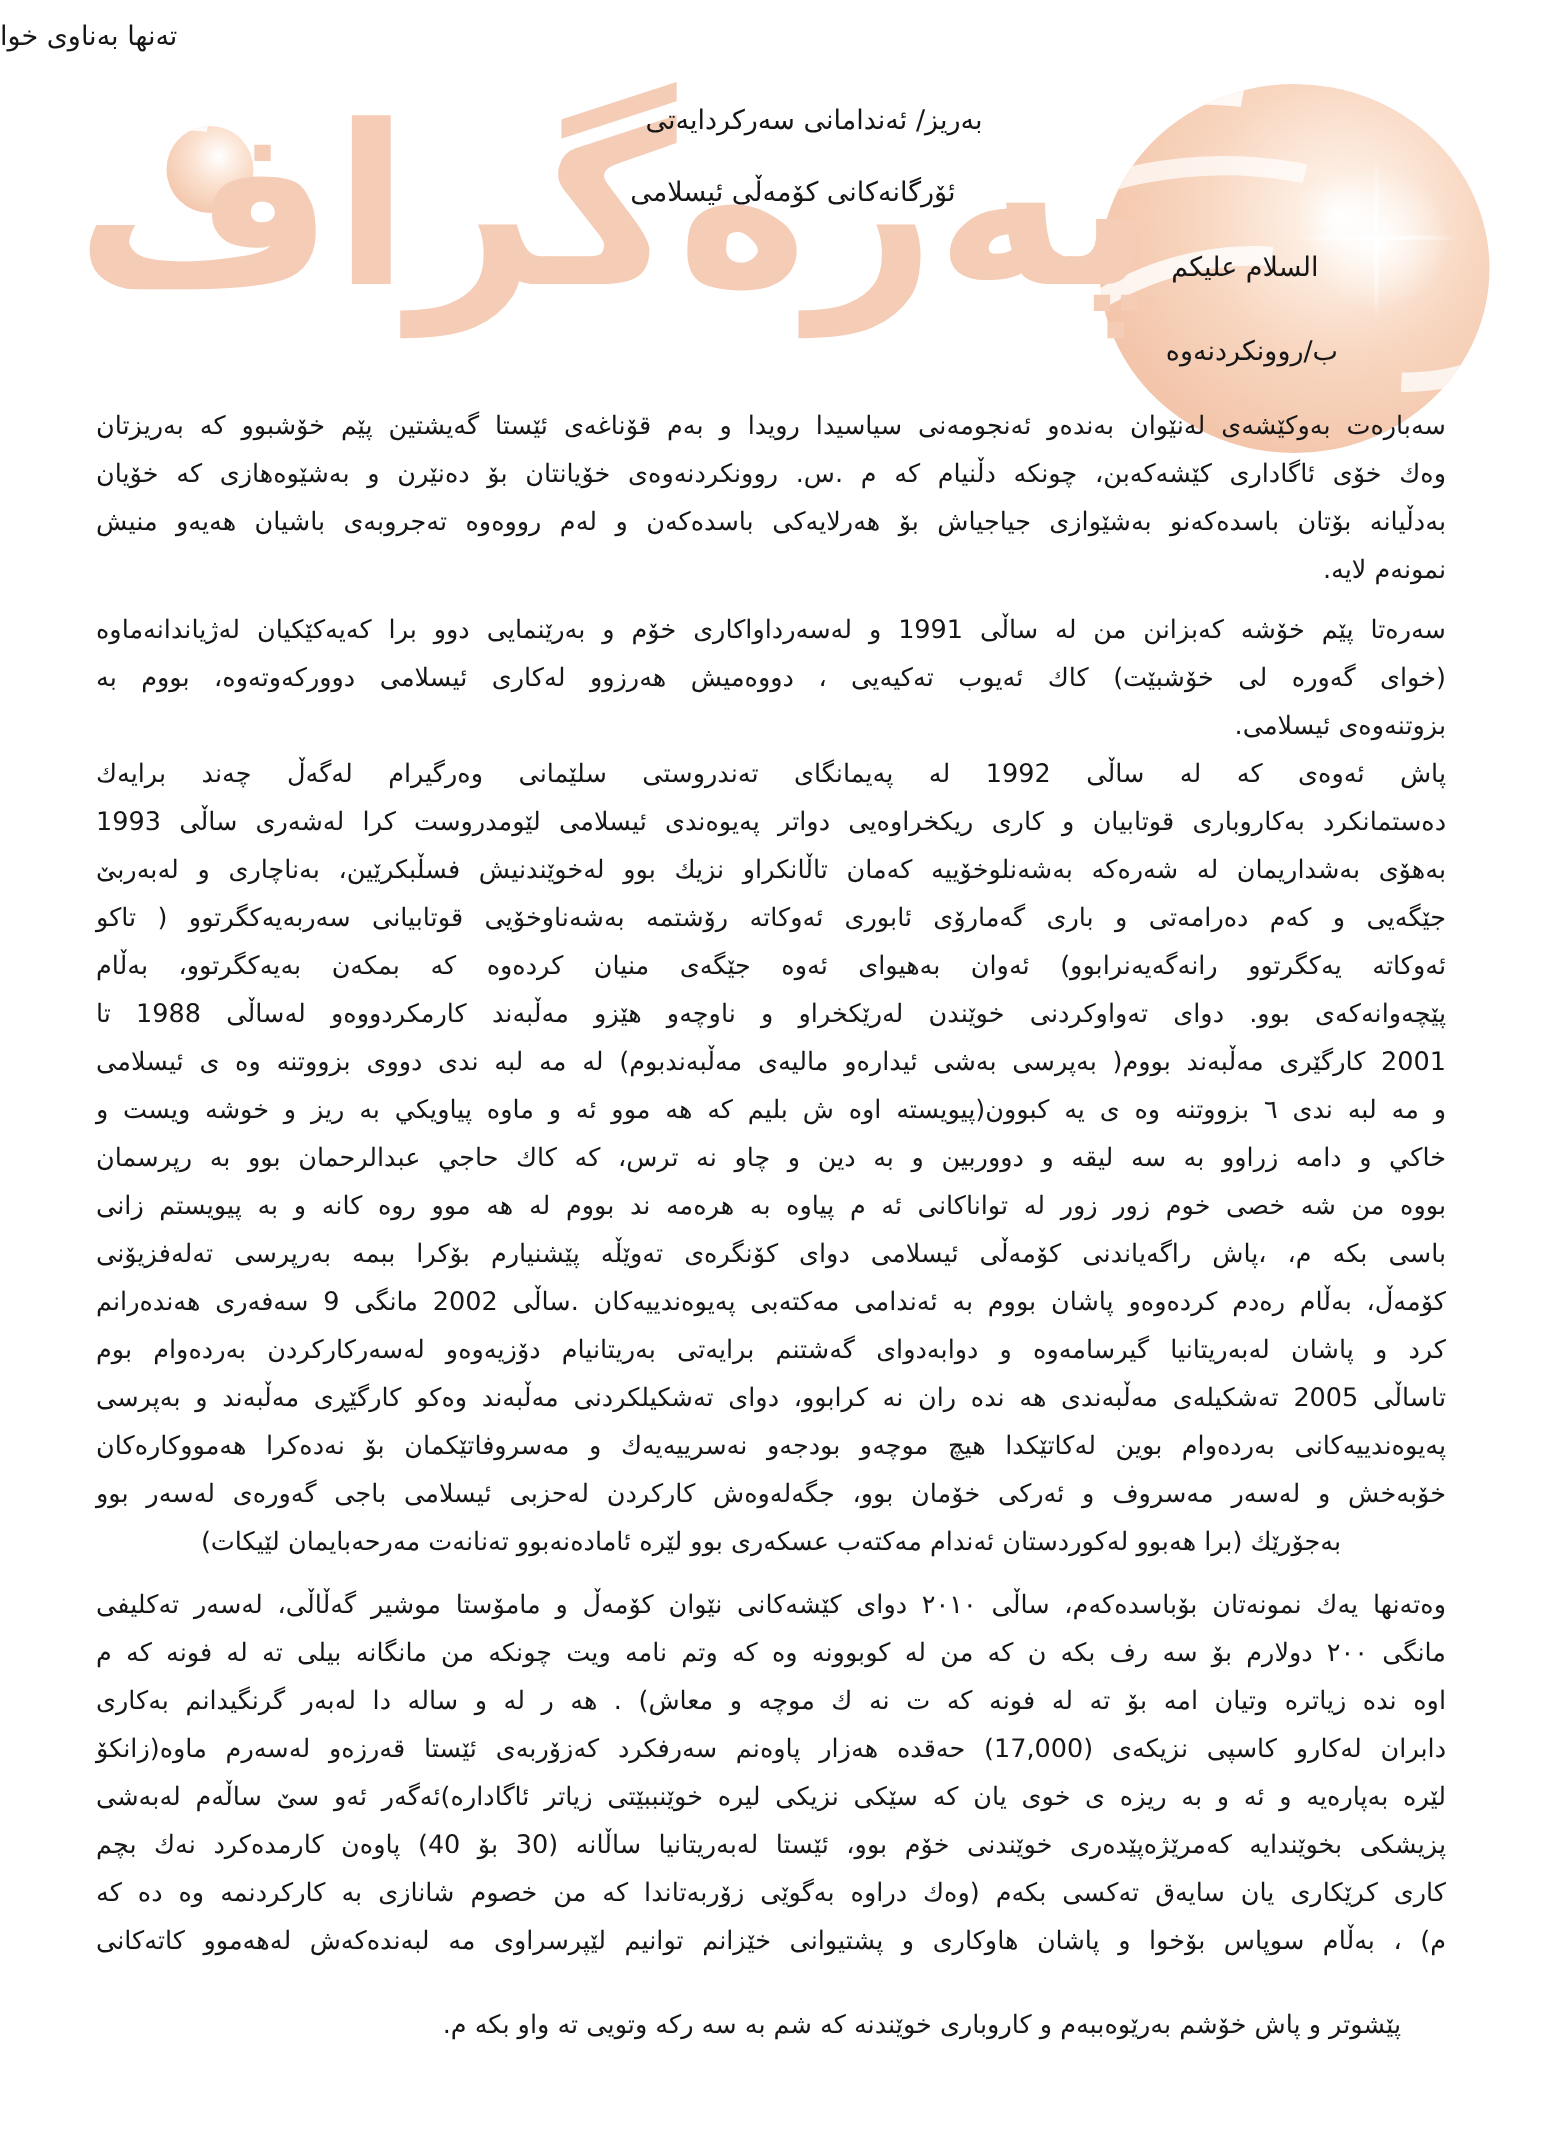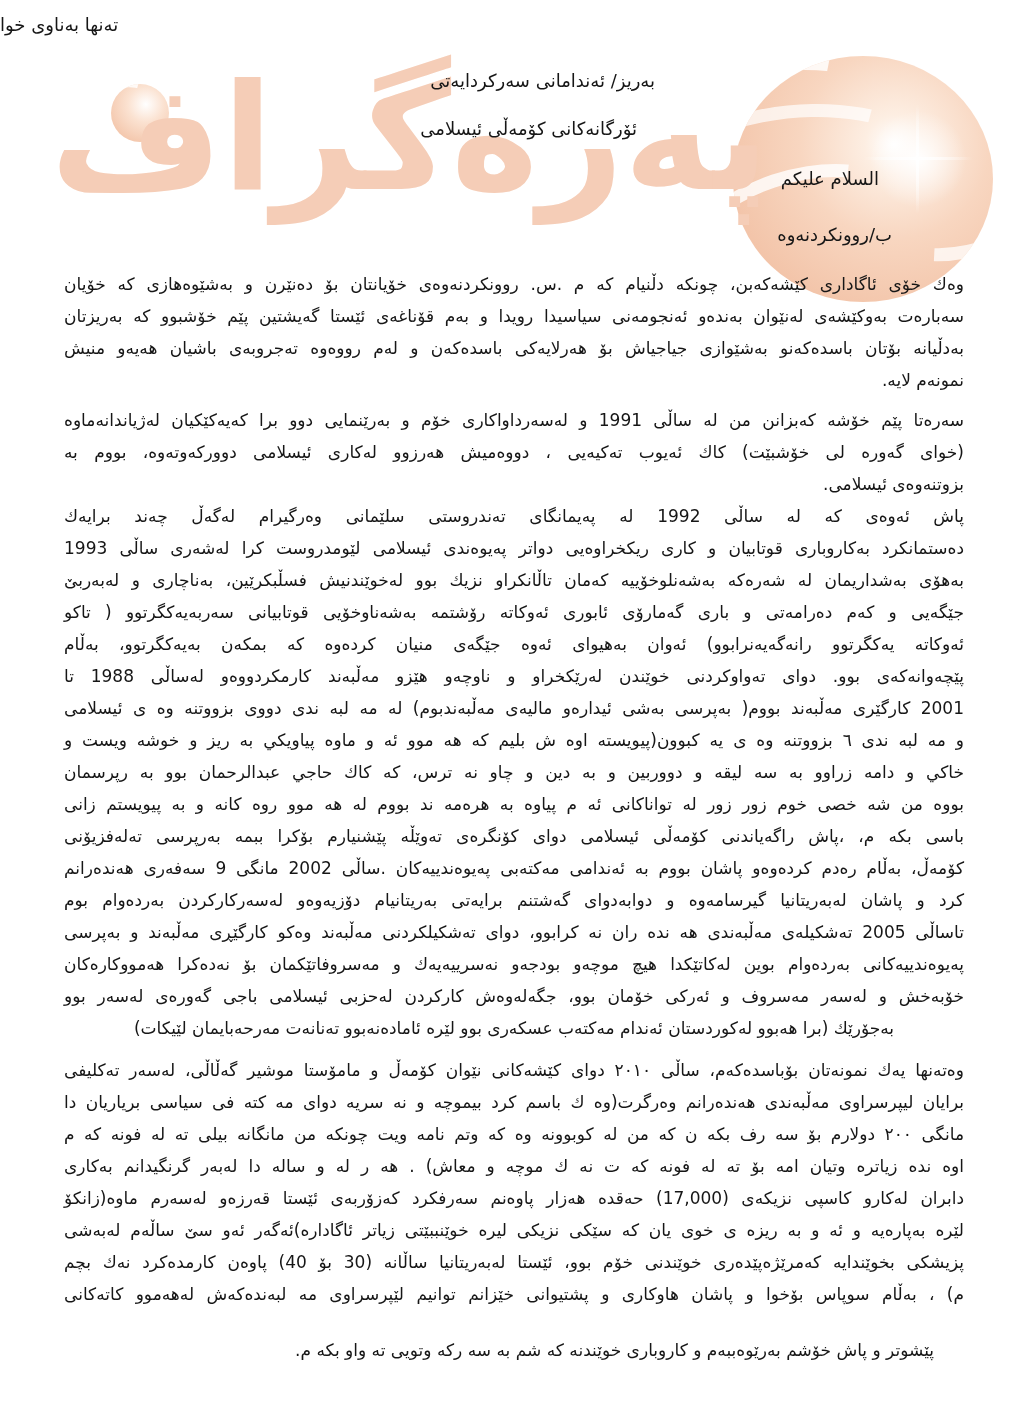--- a/index.html
+++ b/index.html
@@ -88,22 +88,22 @@
   <div class="hline bismillah">تەنها بەناوی خوا</div>
   <div class="hline to1">بەریز/ ئەندامانی سەرکردایەتی</div>
   <div class="hline to2">ئۆرگانەکانی کۆمەڵی ئیسلامی</div>
   <div class="hline salam">السلام علیکم</div>
   <div class="hline subject">ب/روونکردنەوە</div>
 
   <div class="letter-body">
 
     <div class="para para-1">
       <div>
+          <div class="tline">سەبارەت بەوکێشەی لەنێوان بەندەو ئەنجومەنی سیاسیدا رویدا و بەم قۆناغەی ئێستا گەیشتین پێم خۆشبوو کە بەریزتان</div>
           <div class="tline">وەك خۆی ئاگاداری کێشەکەبن، چونکە دڵنیام کە م .س. روونکردنەوەی خۆیانتان بۆ دەنێرن و بەشێوەهازی کە خۆیان</div>
-          <div class="tline">سەبارەت بەوکێشەی لەنێوان بەندەو ئەنجومەنی سیاسیدا رویدا و بەم قۆناغەی ئێستا گەیشتین پێم خۆشبوو کە بەریزتان</div>
           <div class="tline">بەدڵیانە بۆتان باسدەکەنو بەشێوازی جیاجیاش بۆ هەرلایەکی باسدەکەن و لەم رووەوە تەجروبەی باشیان هەیەو منیش</div>
         </div>
       <div class="tline last-right">نمونەم لایە.</div>
     </div>
 
     <div class="para para-2">
       <div>
           <div class="tline">سەرەتا پێم خۆشە کەبزانن من لە ساڵی 1991 و لەسەرداواکاری خۆم و بەرێنمایی دوو برا کەیەکێکیان لەژیاندانەماوە</div>
           <div class="tline">(خوای گەورە لی خۆشبێت) کاك ئەیوب تەکیەیی ، دووەمیش هەرزوو لەکاری ئیسلامی دوورکەوتەوە،  بووم بە</div>
         </div>
@@ -128,25 +128,25 @@
           <div class="tline">تاساڵی 2005 تەشکیلەی مەڵبەندی هە ندە ران نە کرابوو، دوای تەشکیلکردنی مەڵبەند وەکو کارگێڕی مەڵبەند و بەپرسی</div>
           <div class="tline">پەیوەندییەکانی بەردەوام بوین لەکاتێکدا هیچ موچەو بودجەو نەسرییەیەك و مەسروفاتێکمان بۆ نەدەکرا هەمووکارەکان</div>
           <div class="tline">خۆبەخش و لەسەر مەسروف و ئەرکی خۆمان بوو، جگەلەوەش کارکردن لەحزبی ئیسلامی باجی گەورەی لەسەر بوو</div>
         </div>
       <div class="tline last-center">بەجۆرێك (برا هەبوو لەکوردستان ئەندام مەکتەب عسکەری بوو لێرە ئامادەنەبوو تەنانەت مەرحەبایمان لێیکات)</div>
     </div>
 
     <div class="para para-4">
       <div>
           <div class="tline">وەتەنها یەك نمونەتان بۆباسدەکەم، ساڵی ٢٠١٠ دوای کێشەکانی نێوان کۆمەڵ و مامۆستا موشیر گەڵاڵی، لەسەر تەکلیفی</div>
-          <div class="tline">برایان لیپرسراوی مەڵبەندی هەندەرانم وەرگرت(وە ك باسم کرد بیموچە و نە سریە دوای مە کتە فی سیاسی بریاریان دا</div>
           <div class="tline">مانگی ٢٠٠ دولارم بۆ سە رف بکە ن کە من لە کوبوونە وە کە وتم نامە ویت چونکە من مانگانە بیلی تە لە فونە کە م</div>
           <div class="tline">اوە ندە زیاترە وتیان امە بۆ تە لە فونە کە ت نە ك موچە و معاش) . هە ر لە و سالە دا لەبەر گرنگیدانم بەکاری</div>
           <div class="tline">دابران لەکارو کاسپی نزیکەی (17,000)  حەقدە هەزار پاوەنم سەرفکرد کەزۆربەی ئێستا قەرزەو لەسەرم ماوە(زانکۆ</div>
           <div class="tline">لێرە بەپارەیە و ئە و بە ریزە ی خوی یان کە سێکی نزیکی لیرە خوێنببێتی زیاتر ئاگادارە)ئەگەر ئەو سێ ساڵەم لەبەشی</div>
           <div class="tline">پزیشکی بخوێندایە کەمرێژەپێدەری خوێندنی خۆم بوو، ئێستا لەبەریتانیا ساڵانە (30 بۆ 40) پاوەن کارمدەکرد نەك بچم</div>
+          <div class="tline">کاری کرێکاری یان سایەق تەکسی بکەم (وەك دراوە بەگوێی زۆربەتاندا کە من خصوم شانازی بە کارکردنمە وە دە کە</div>
           <div class="tline">م) ، بەڵام سوپاس بۆخوا و پاشان هاوکاری و پشتیوانی خێزانم توانیم لێپرسراوی مە لبەندەکەش لەهەموو کاتەکانی</div>
         </div>
       <div class="tline last-left"><span class="last-left-inner">پێشوتر و پاش خۆشم بەرێوەببەم و کاروباری خوێندنە کە شم بە سە رکە وتویی تە واو بکە م.</span></div>
     </div>
 
   </div>
 </div>
 
 </body></html>

